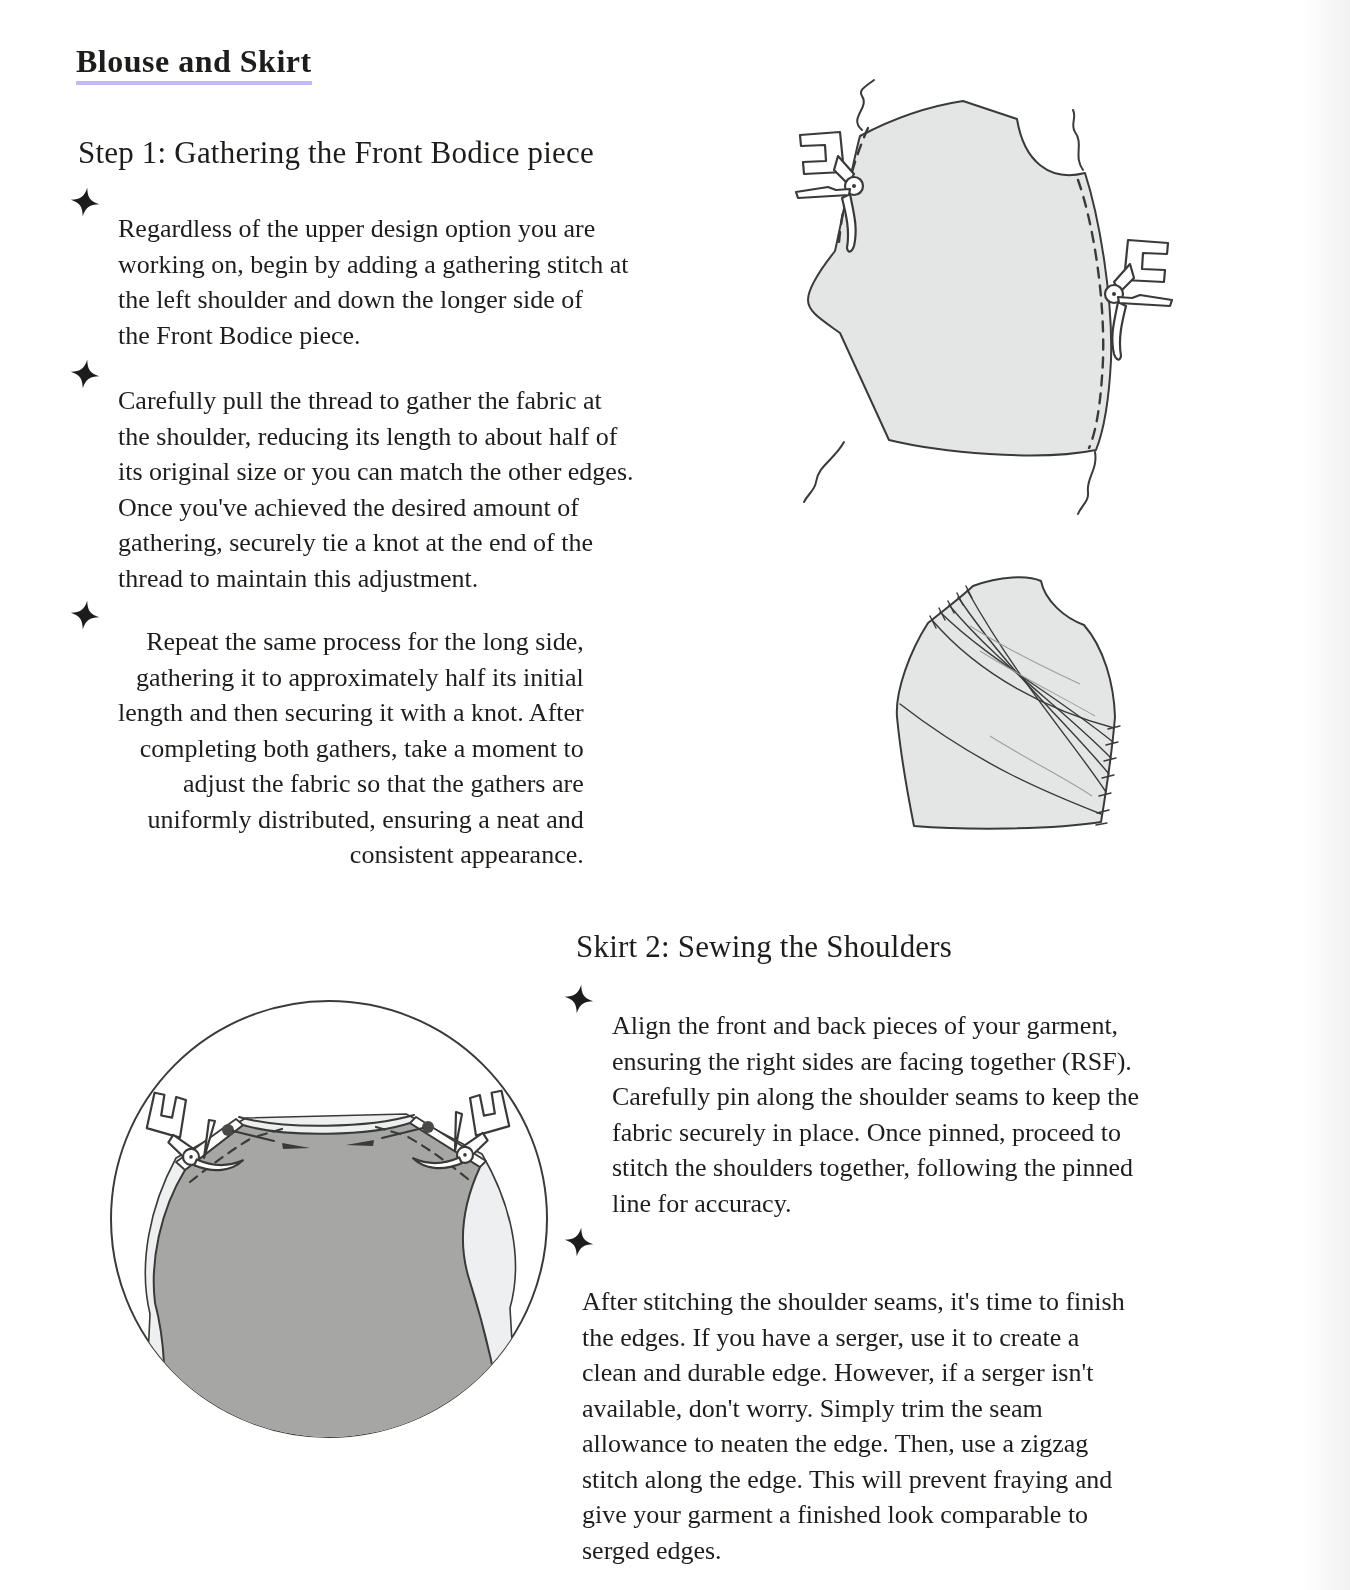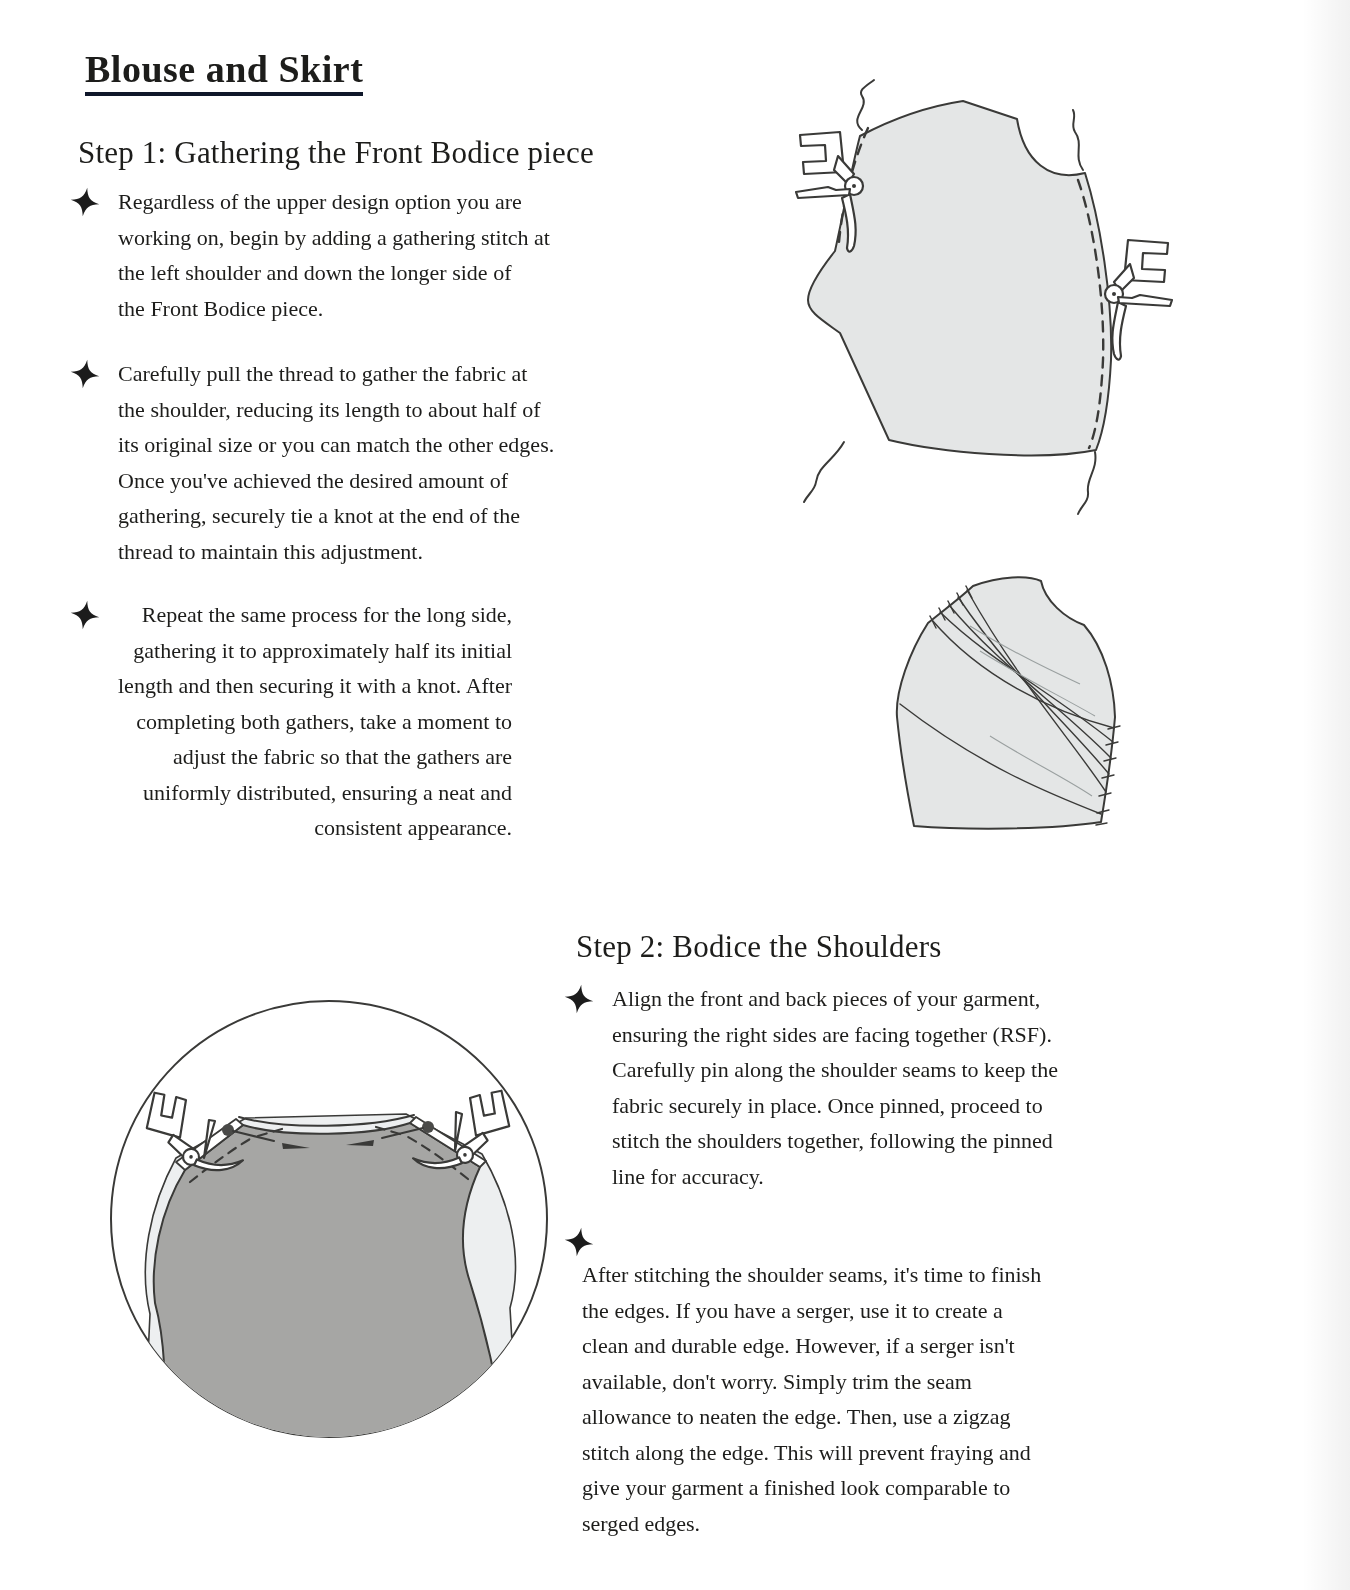--- a/index.html
+++ b/index.html
@@ -17,24 +17,24 @@
     font-family:"Liberation Serif","DejaVu Serif",serif;
     color:var(--text);
     overflow:hidden;
   }
   .edge-shade{
     position:absolute;top:0;right:0;width:48px;height:100%;
     background:linear-gradient(to right, rgba(0,0,0,0), rgba(0,0,0,0.055));
     pointer-events:none;
   }
   .doc-title{
-    position:absolute;left:85px;top:22px;
-    font-size:38px;font-weight:bold;
+    position:absolute;left:76px;top:22px;
+    font-size:32px;font-weight:bold;
     letter-spacing:0.5px;
-    border-bottom:4px solid #0f172a;
+    border-bottom:4px solid #c4b5fd;
     padding-bottom:1px;
     display:inline-block;
   }
   .step-heading{
     position:absolute;
     font-size:31px;font-weight:normal;
     letter-spacing:0.2px;
     margin-top:31px;
   }
   #step1-heading{left:78px;top:104px;}
@@ -44,23 +44,24 @@
     display:flex;
     align-items:flex-start;
   }
   .bullet .star{
     flex:none;
     width:30px;height:30px;
     margin-top:3px;
   }
   .bullet .btxt{
     margin-left:18px;
-    font-size:22px;
+    font-size:26px;
     line-height:35.5px;
     white-space:pre-line;
+    margin-top:27px;
   }
   .col1{left:70px;width:680px;}
   .col2{left:564px;width:740px;}
   #b1{top:184px;}
   #b2{top:356px;}
   #b3{top:597px;text-align:right;}
   #b4{top:981px;}
   #b5{top:1224px;flex-direction:column;}
   .illus{position:absolute;}
   
@@ -132,21 +133,21 @@
       </svg>
     <div class="btxt">Repeat the same process for the long side,
 gathering it to approximately half its initial
 length and then securing it with a knot. After
 completing both gathers, take a moment to
 adjust the fabric so that the gathers are
 uniformly distributed, ensuring a neat and
 consistent appearance.</div>
   </div>
 
-  <h2 class="step-heading" id="step2-heading">Step 2: Bodice the Shoulders</h2>
+  <h2 class="step-heading" id="step2-heading">Skirt 2: Sewing the Shoulders</h2>
 
   <div class="bullet col2" id="b4">
     <svg class="star" viewBox="0 0 100 100">
         <use href="#sparkle" fill="#1c1c1c" transform="rotate(9 50 50)"></use>
       </svg>
     <div class="btxt">Align the front and back pieces of your garment,
 ensuring the right sides are facing together (RSF).
 Carefully pin along the shoulder seams to keep the
 fabric securely in place. Once pinned, proceed to
 stitch the shoulders together, following the pinned

